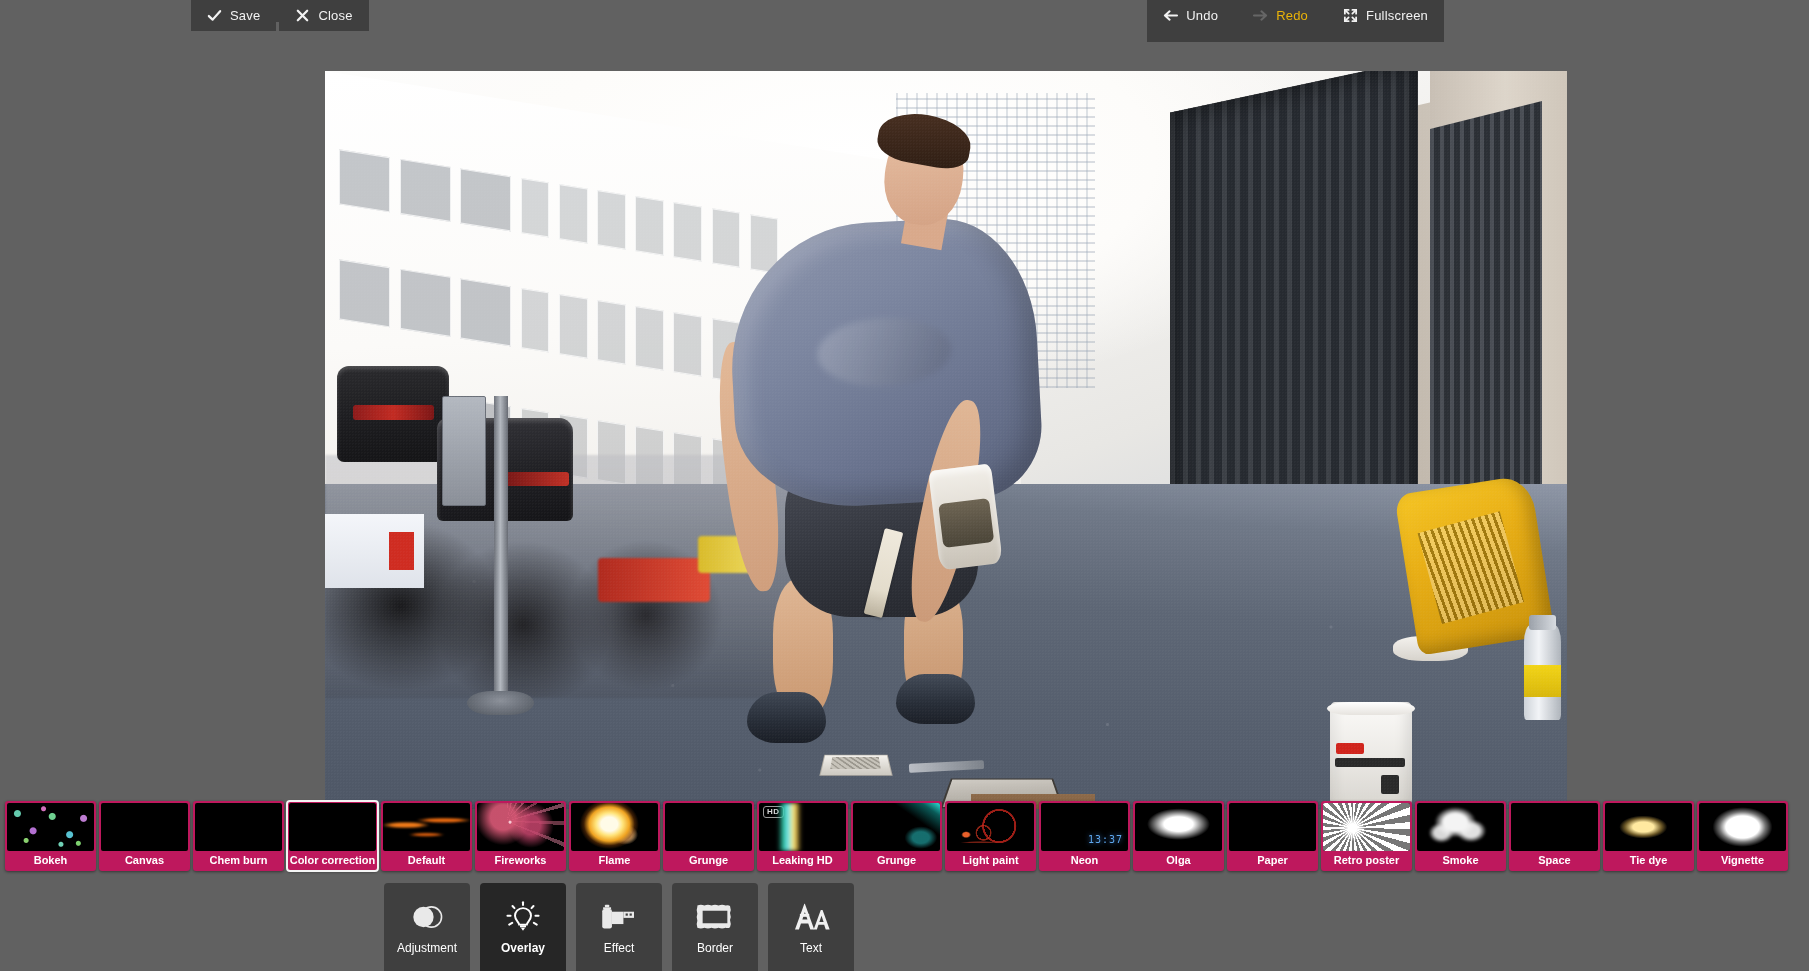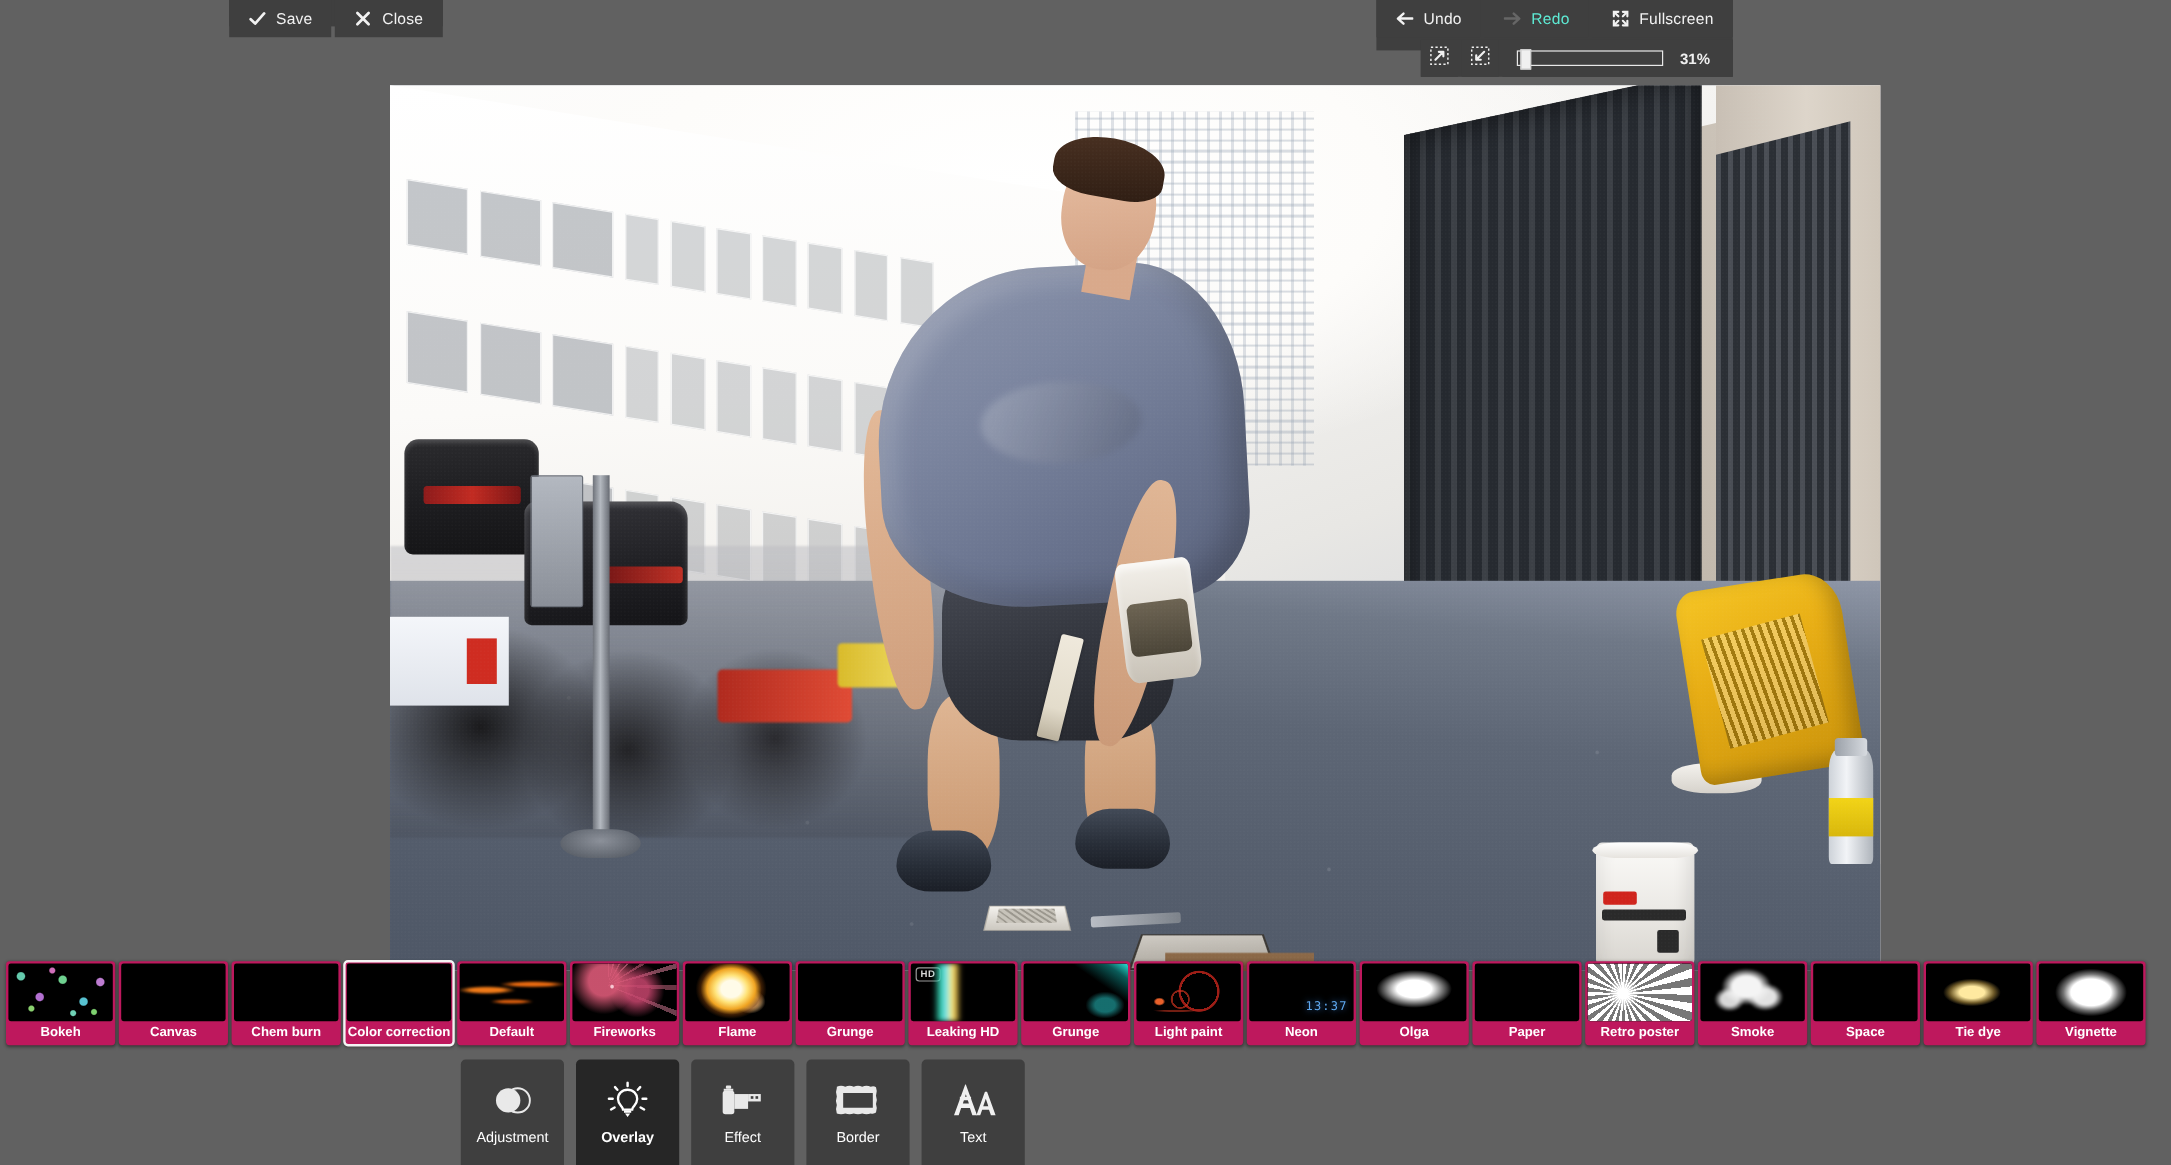--- a/index.html
+++ b/index.html
@@ -237,21 +237,21 @@
   #tb-right { right:365px; top:0; height:42px; }
   #tb-zoom { right:365px; top:33px; height:31px; }
 
   .tbtn {
     display:flex; align-items:center; gap:8px;
     padding:0 16px; height:31px; cursor:pointer;
     color:#f2f2f2; font-size:13px; letter-spacing:.2px;
     background:#3f3f3f; border:none;
   }
   .tbtn + .tbtn { margin-left:3px; }
-  .tbtn.disabled { color:#5eead4; cursor:default; }
+  .tbtn.disabled { color:#eab308; cursor:default; }
   .tbtn.disabled svg { opacity:.5; }
   .tbtn svg { display:block; }
   .tbtn .lbl { white-space:nowrap; }
 
   .iconbtn {
     width:31px; height:31px; background:#3f3f3f;
     display:flex; align-items:center; justify-content:center; cursor:pointer;
   }
   .iconbtn + .iconbtn { margin-left:3px; }
 
@@ -593,44 +593,20 @@
           <path d="M2.6 2.6 L6 6"></path>
             <path d="M13.4 2.6 L10 6"></path>
             <path d="M13.4 13.4 L10 10"></path>
             <path d="M2.6 13.4 L6 10"></path>
         </svg>
       </span>
       <span class="lbl">Fullscreen</span>
     </div>
   </div>
 
-  <div class="tb-group" id="tb-zoom">
-    <div class="iconbtn">
-      <span>
-        <svg width="17" height="17" viewBox="0 0 18 18" fill="none">
-          <path d="M1.5 1.5 H16.5 V16.5 H1.5 Z" stroke="#f0f0f0" stroke-width="1.3" stroke-dasharray="2 2"></path>
-          <path d="M5.5 12.5 L12.5 5.5 M8.5 5.5 H12.5 V9.5" stroke="#f0f0f0" stroke-width="1.9" stroke-linecap="round" stroke-linejoin="round"></path>
-        </svg>
-      </span>
-    </div>
-    <div class="iconbtn">
-      <span>
-        <svg width="17" height="17" viewBox="0 0 18 18" fill="none">
-          <path d="M1.5 1.5 H16.5 V16.5 H1.5 Z" stroke="#f0f0f0" stroke-width="1.3" stroke-dasharray="2 2"></path>
-          <path d="M12.5 5.5 L5.5 12.5 M9.5 12.5 H5.5 V8.5" stroke="#f0f0f0" stroke-width="1.9" stroke-linecap="round" stroke-linejoin="round"></path>
-        </svg>
-      </span>
-    </div>
-    <div id="zoom-slider-box">
-      <div class="slider-track">
-        <div class="slider-handle" style="left: 2.2036px;"></div>
-      </div>
-      <span id="zoom-pct">31%</span>
-    </div>
-  </div>
 
   <div id="thumb-strip">
       <div class="thumb">
         <div class="tp a-bokeh"></div>
         <span class="tl">Bokeh</span>
       </div>
       <div class="thumb">
         <div class="tp a-canvas"></div>
         <span class="tl">Canvas</span>
       </div>

